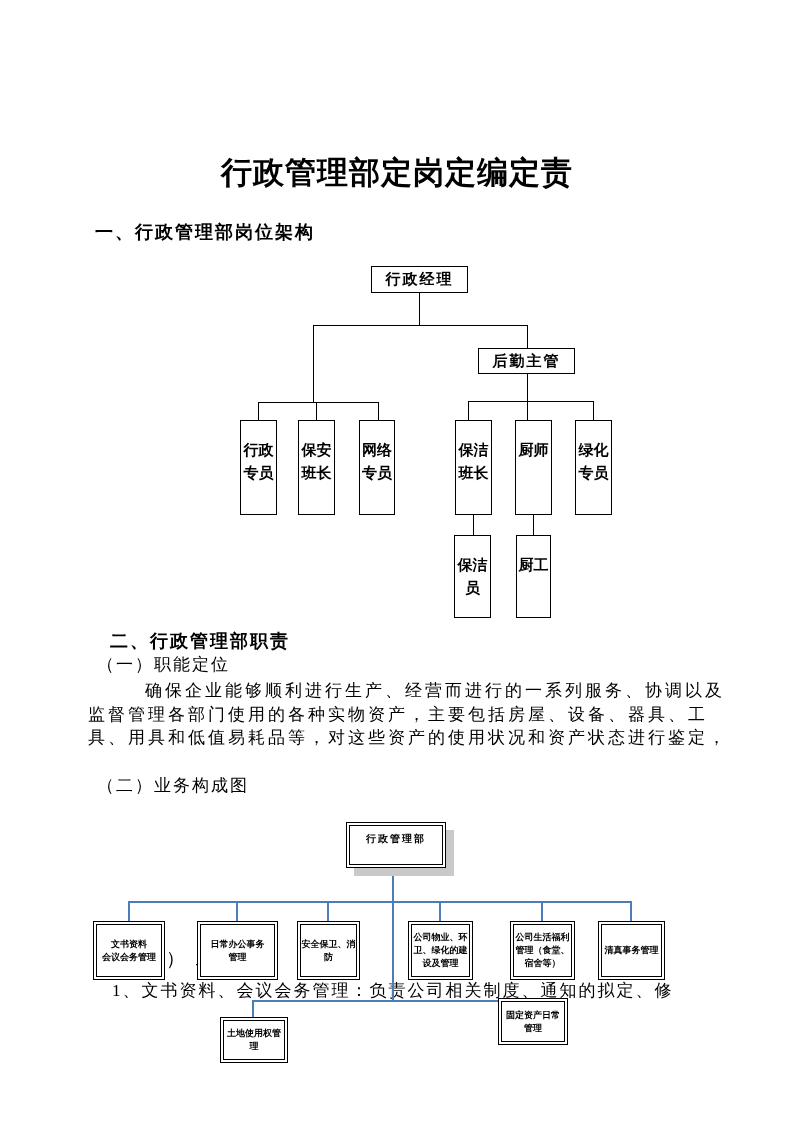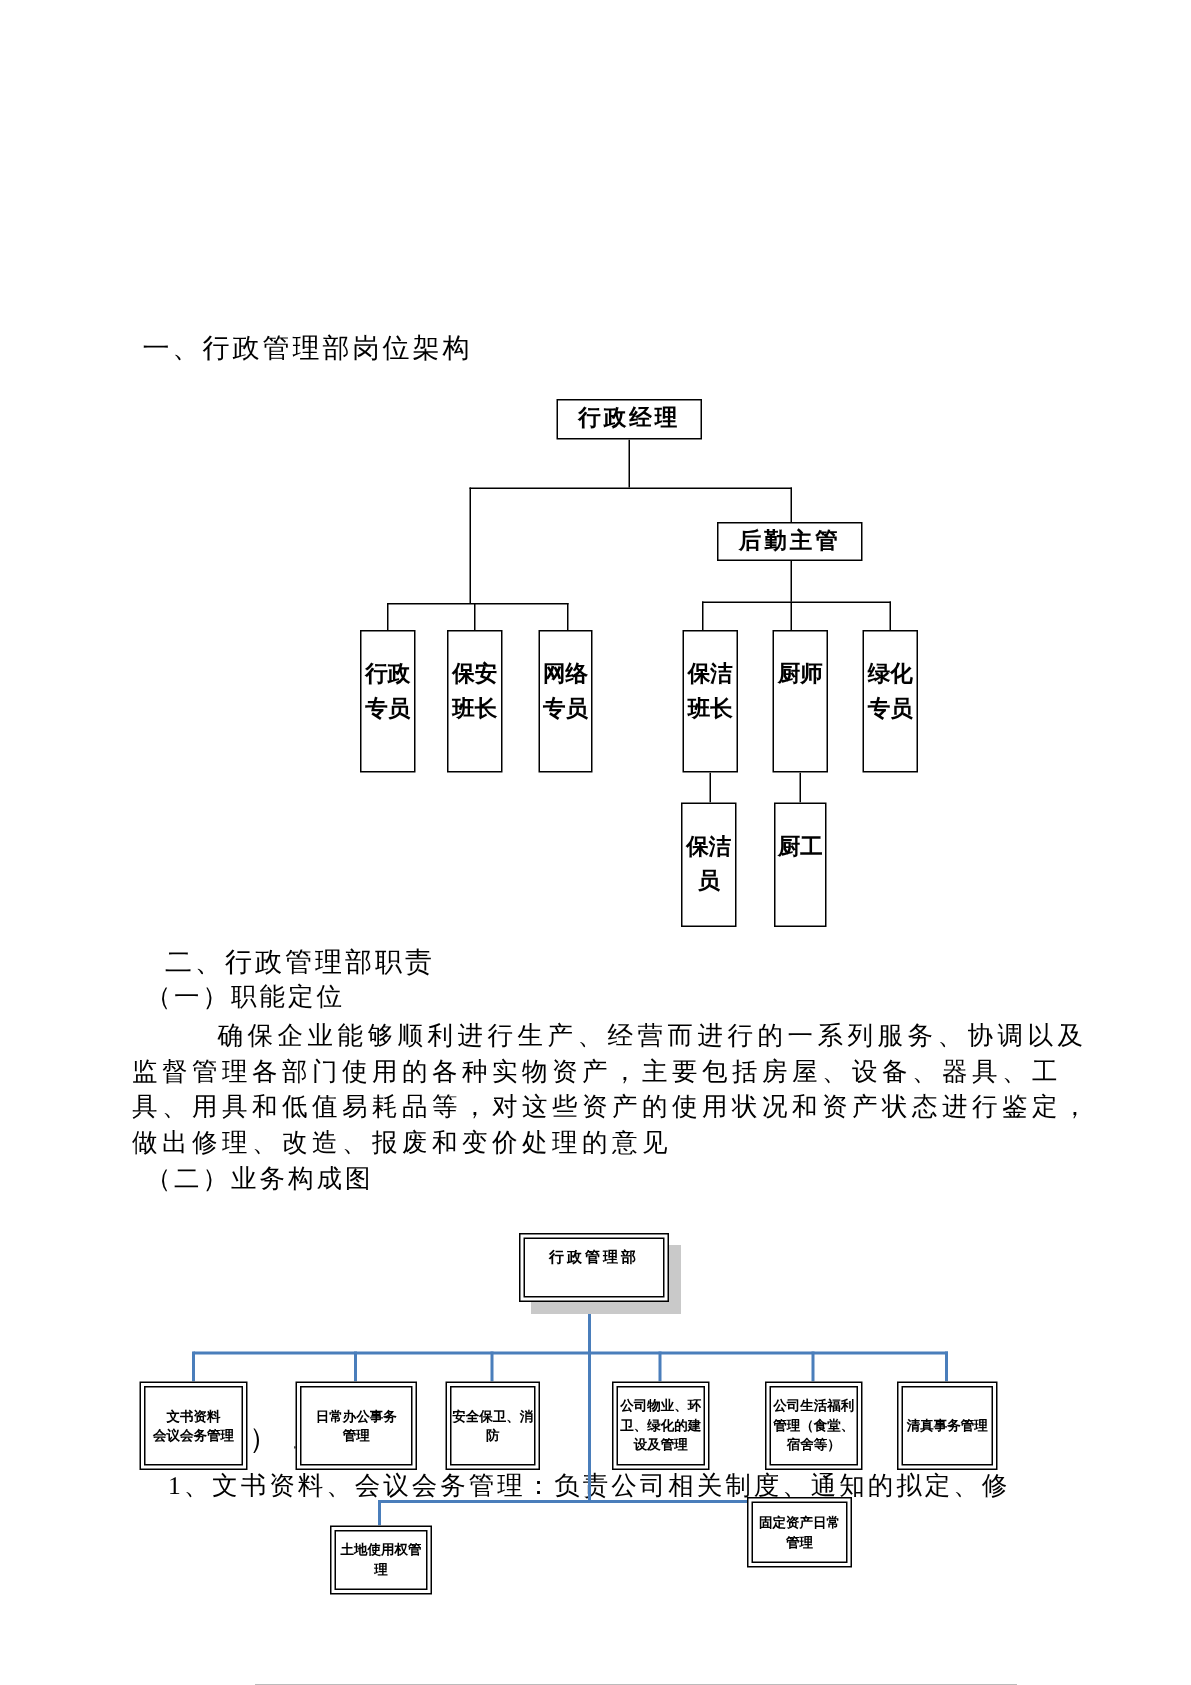--- a/index.html
+++ b/index.html
@@ -1,20 +1,20 @@
 <!DOCTYPE html>
 <html><head>
 <meta charset="utf-8">
 <style>
   html,body{margin:0;padding:0;background:#888;}
   .page{position:relative;width:794px;height:1123px;background:#fff;margin:0 auto;
         font-family:"Liberation Serif","DejaVu Serif",serif;color:#000;overflow:hidden;}
   .abs{position:absolute;}
   .doc-title{left:0;right:0;top:152px;text-align:center;font-size:31px;font-weight:bold;letter-spacing:1px;}
-  .h-sans{font-family:"Liberation Sans","DejaVu Sans",sans-serif;font-weight:normal;font-size:18px;letter-spacing:2px;}
+  .h-sans{font-family:"Liberation Sans","DejaVu Sans",sans-serif;font-weight:bold;font-size:18px;letter-spacing:2px;}
   .body-line{font-size:17px;letter-spacing:3px;white-space:nowrap;}
   
   .ln{position:absolute;background:#000;}
   .box1{position:absolute;border:1px solid #000;background:#fff;font-weight:bold;
         text-align:center;font-size:15px;box-sizing:border-box;z-index:2;}
   .hbox{line-height:25px;letter-spacing:2px;}
   .vbox{line-height:23px;padding-top:18px;word-break:break-all;}
   .spread{line-height:54px;padding-top:2px;}
   
   .bln{position:absolute;background:#4a7ebb;z-index:3;}
@@ -24,20 +24,21 @@
         box-sizing:border-box;z-index:4;}
   .rootbox2{align-items:flex-start;padding-top:9px;font-size:10px;letter-spacing:2px;
         box-shadow:8px 8px 0 #c9c9c9;}
   .under{z-index:1;}
 </style>
 </head>
 <body>
 
 <div class="page">
 
+  <div class="abs doc-title">行政管理部定岗定编定责</div>
   <div class="abs h-sans" style="left:95px;top:220px;">一、行政管理部岗位架构</div>
 
   <div>
     <div class="box1 hbox" style="left:371px;top:266px;width:97px;height:27px;">行政经理</div>
     <div class="box1 hbox" style="left:478px;top:348px;width:97px;height:26px;">后勤主管</div>
 
     <div class="ln" style="left:419px;top:293px;width:1px;height:32px;"></div>
     <div class="ln" style="left:313px;top:325px;width:215px;height:1px;"></div>
     <div class="ln" style="left:527px;top:325px;width:1px;height:23px;"></div>
     <div class="ln" style="left:313px;top:325px;width:1px;height:77px;"></div>
@@ -61,21 +62,20 @@
     <div class="box1 vbox" style="left:575px;top:420px;width:37px;height:95px;">绿化专员</div>
     <div class="box1 vbox" style="left:454px;top:535px;width:37px;height:83px;">保洁员</div>
     <div class="box1 vbox spread" style="left:516px;top:535px;width:35px;height:83px;">厨工</div>
   </div>
 
   <div class="abs h-sans" style="left:110px;top:629px;">二、行政管理部职责</div>
   <div class="abs body-line" style="left:97px;top:653px;letter-spacing:2px;">（一）职能定位</div>
   <div class="abs body-line" style="left:145px;top:679px;">确保企业能够顺利进行生产、经营而进行的一系列服务、协调以及</div>
   <div class="abs body-line" style="left:88px;top:703px;">监督管理各部门使用的各种实物资产，主要包括房屋、设备、器具、工</div>
   <div class="abs body-line" style="left:88px;top:726px;">具、用具和低值易耗品等，对这些资产的使用状况和资产状态进行鉴定，</div>
-  <div class="abs body-line" style="left:88px;top:750px;">做出修理、改造、报废和变价处理的意见</div>
   <div class="abs body-line" style="left:97px;top:774px;letter-spacing:2px;">（二）业务构成图</div>
 
   <div class="abs body-line under" style="left:166px;top:946px;font-size:19px;">） 工</div>
   <div class="abs body-line under" style="left:112px;top:979px;letter-spacing:2px;">1、文书资料、会议会务管理：负责公司相关制度、通知的拟定、修</div>
 
   <div>
 
     <div class="bln" style="left:392px;top:868px;width:2px;height:133px;"></div>
     <div class="bln" style="left:129px;top:901px;width:503px;height:2px;"></div>
     <div class="bln" style="left:128px;top:901px;width:2px;height:20px;"></div>

